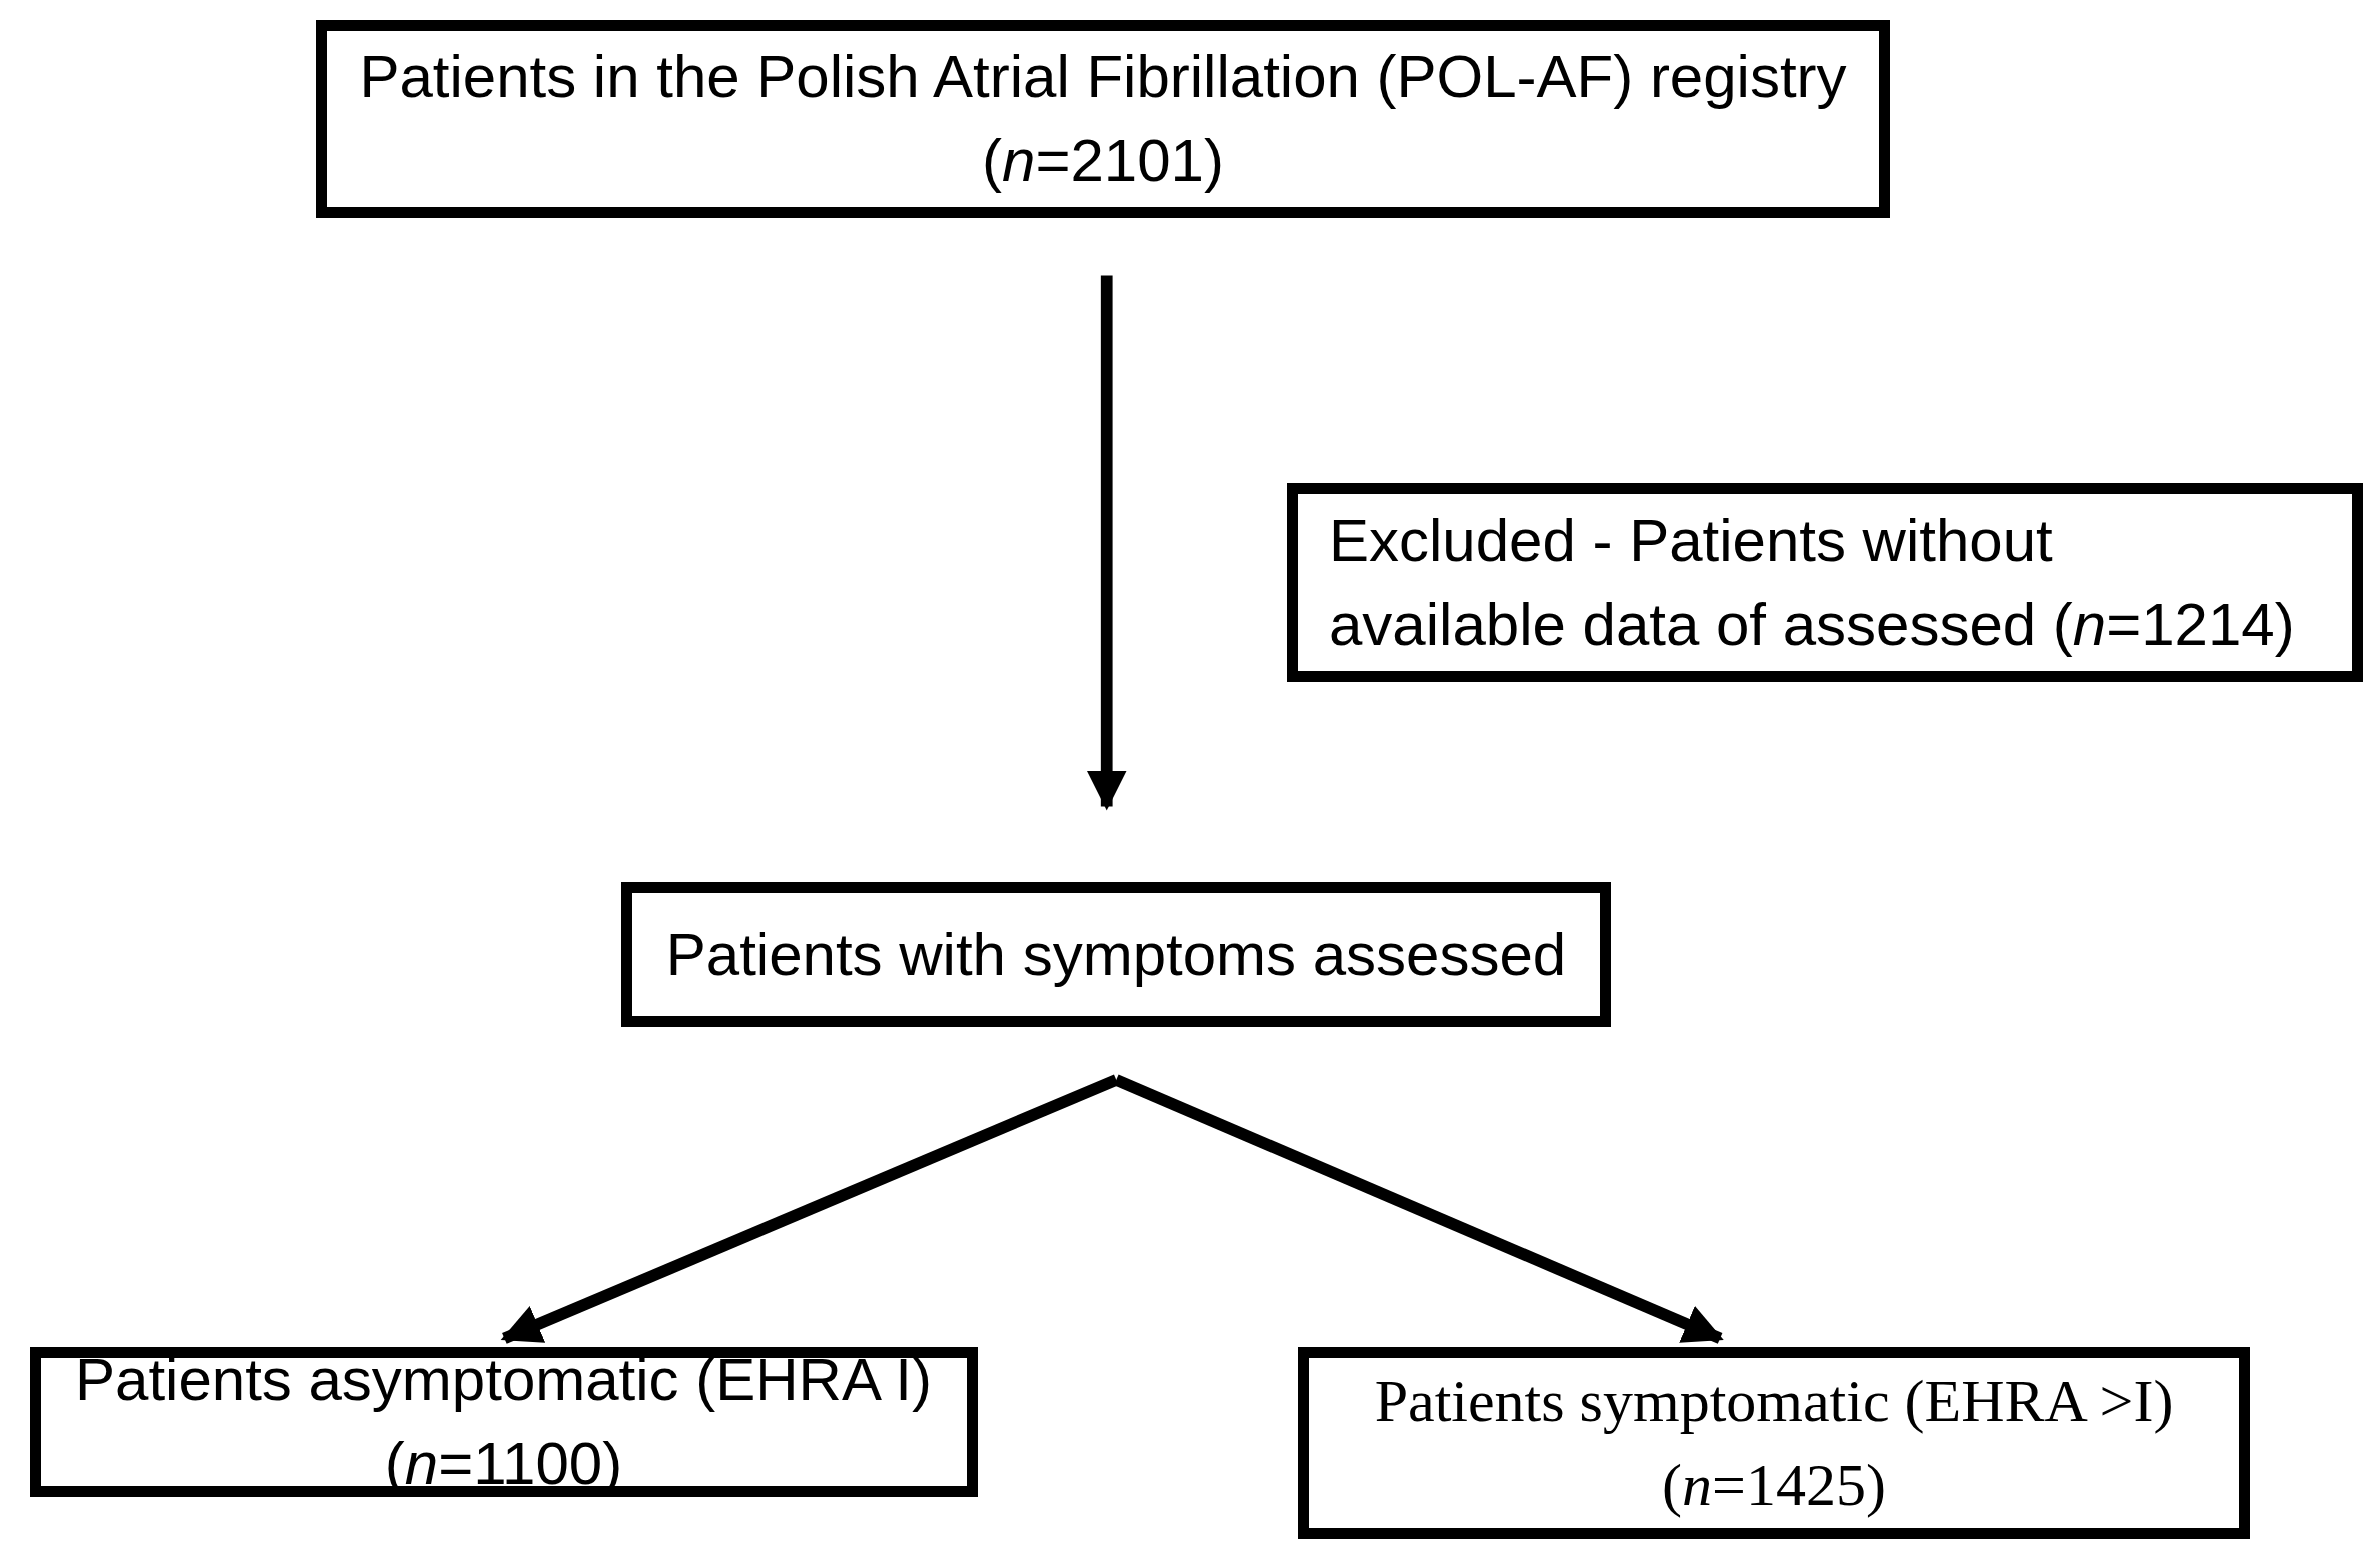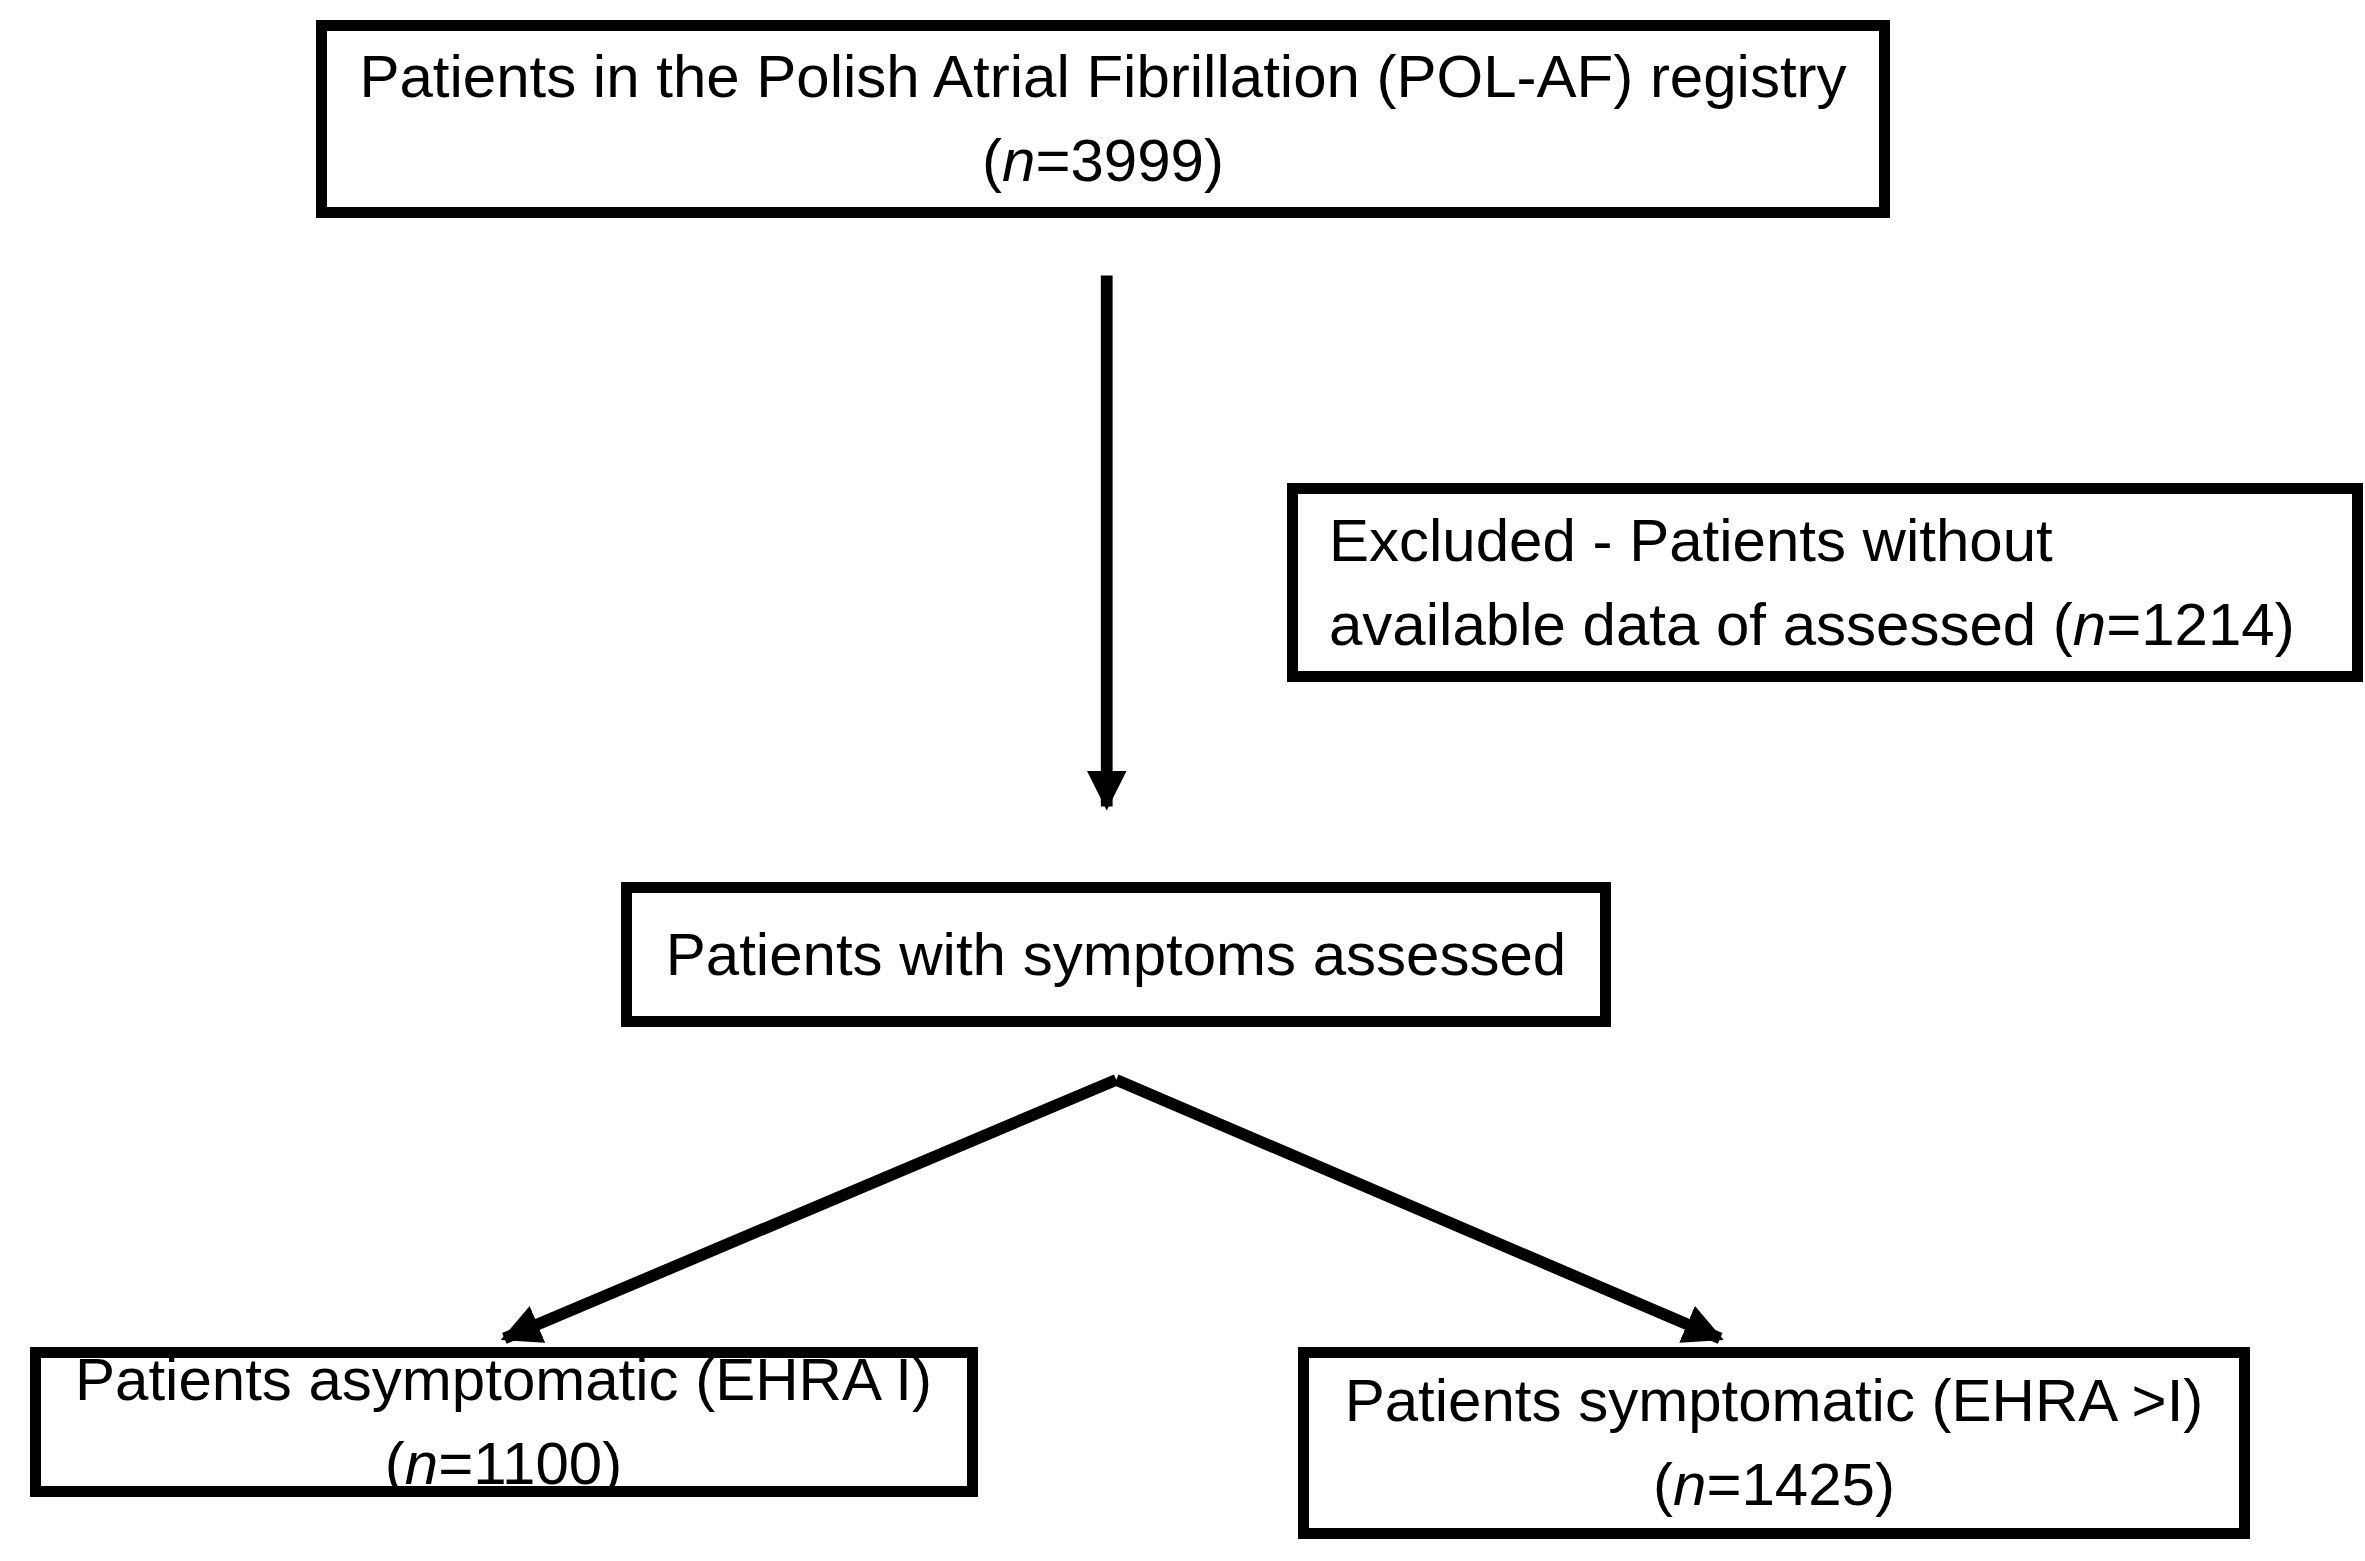--- a/index.html
+++ b/index.html
@@ -41,41 +41,41 @@
   }
   .it {
     font-style: italic;
   }
   
   #box-registry   { left: 310px;  top: 20px;   width: 1574px; height: 198px; }
   #box-excluded   { left: 1281px; top: 483px;  width: 1076px; height: 199px;
                     align-items: flex-start; text-align: left; padding-left: 31px; }
   #box-assessed   { left: 615px;  top: 882px; width: 990px; height: 145px; }
   #box-asymptomatic { left: 23.5px;   top: 1347px; width: 948px; height: 150px; }
-  #box-symptomatic  { left: 1292px; top: 1347px; width: 952px; height: 192px; }
+  #box-symptomatic  { left: 1292px; top: 1347px; width: 952px; height: 192px; font-family: Liberation Serif, serif; }
 </style>
 </head>
 <body>
 
 <div class="canvas">
 
   <svg class="arrows" width="2366" height="1561" viewBox="0 0 3220 2125">
     <defs>
       <marker id="ah" viewBox="0 0 10 10" refX="9" refY="5" markerWidth="3.4" markerHeight="3.4" orient="auto-start-reverse" markerUnits="strokeWidth">
         <path d="M0,0 L10,5 L0,10 z" fill="#000000"></path>
       </marker>
     </defs>
     <line x1="1498" y1="375" x2="1498" y2="1098" stroke="#000000" stroke-width="16" marker-end="url(#ah)"></line>
     <line x1="1511" y1="1470" x2="678" y2="1822" stroke="#000000" stroke-width="16" marker-end="url(#ah)"></line>
     <line x1="1511" y1="1470" x2="2333" y2="1822" stroke="#000000" stroke-width="16" marker-end="url(#ah)"></line>
   </svg>
 
   <div class="box" id="box-registry">
     <div class="ln">Patients in the Polish Atrial Fibrillation (POL-AF) registry</div>
-    <div class="ln"><span>(</span><span class="it">n</span><span>=3999)</span></div>
+    <div class="ln"><span>(</span><span class="it">n</span><span>=2101)</span></div>
   </div>
 
   <div class="box" id="box-excluded">
     <div class="ln">Excluded - Patients without</div>
     <div class="ln"><span>available data of assessed (</span><span class="it">n</span><span>=1214)</span></div>
   </div>
 
   <div class="box" id="box-assessed">
     <div class="ln">Patients with symptoms assessed</div>
   </div>

